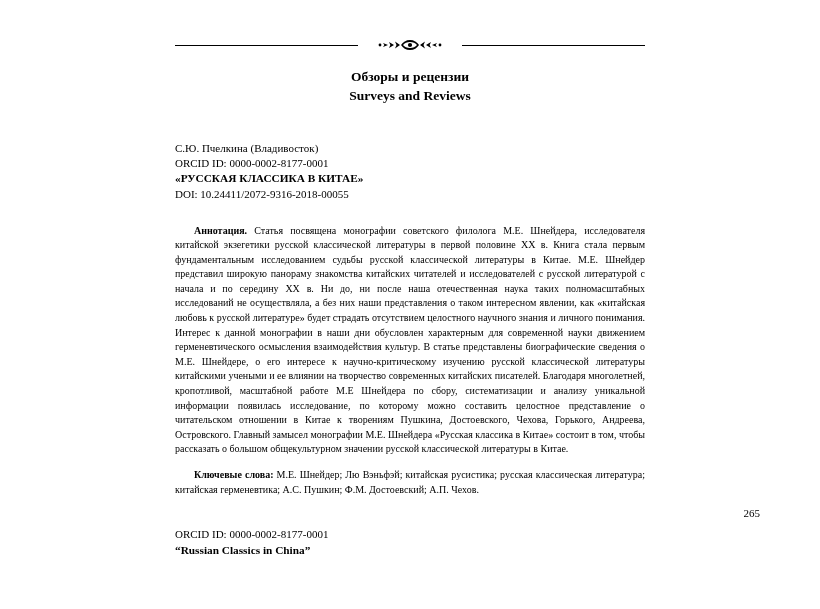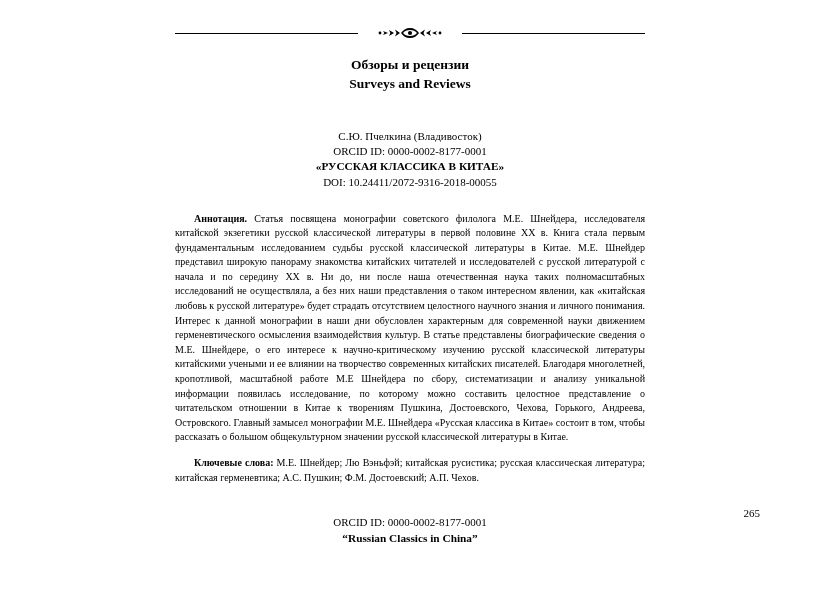--- a/index.html
+++ b/index.html
@@ -12,21 +12,21 @@
     background: #ffffff;
     font-family: "Liberation Serif", serif;
     color: #000000;
     overflow: hidden;
   }
   .page {
     position: relative;
     width: 820px;
     height: 533px;
     box-sizing: border-box;
-    padding: 4px;
+    padding: 16px;
   }
   .content {
     width: 470px;
     margin: 0 auto;
     padding-top: 20px;
     box-sizing: border-box;
   }
   
   .ornament-row {
     display: flex;
@@ -52,21 +52,20 @@
   .section-title {
     text-align: center;
     font-weight: bold;
     font-size: 13.5px;
     line-height: 18px;
   }
   .section-title.ru { margin-bottom: 1px; }
   .section-title.en { margin-bottom: 0; }
 
   .author-block {
-    text-align: center;
     font-size: 11px;
     line-height: 14.5px;
     margin-top: 36px;
   }
   .author-block .author-name { font-size: 11px; }
   .author-block .orcid { font-size: 11px; font-family: Liberation Serif, serif; }
   .author-block .art-title {
     font-weight: bold;
     font-size: 11.3px;
     line-height: 15px;

